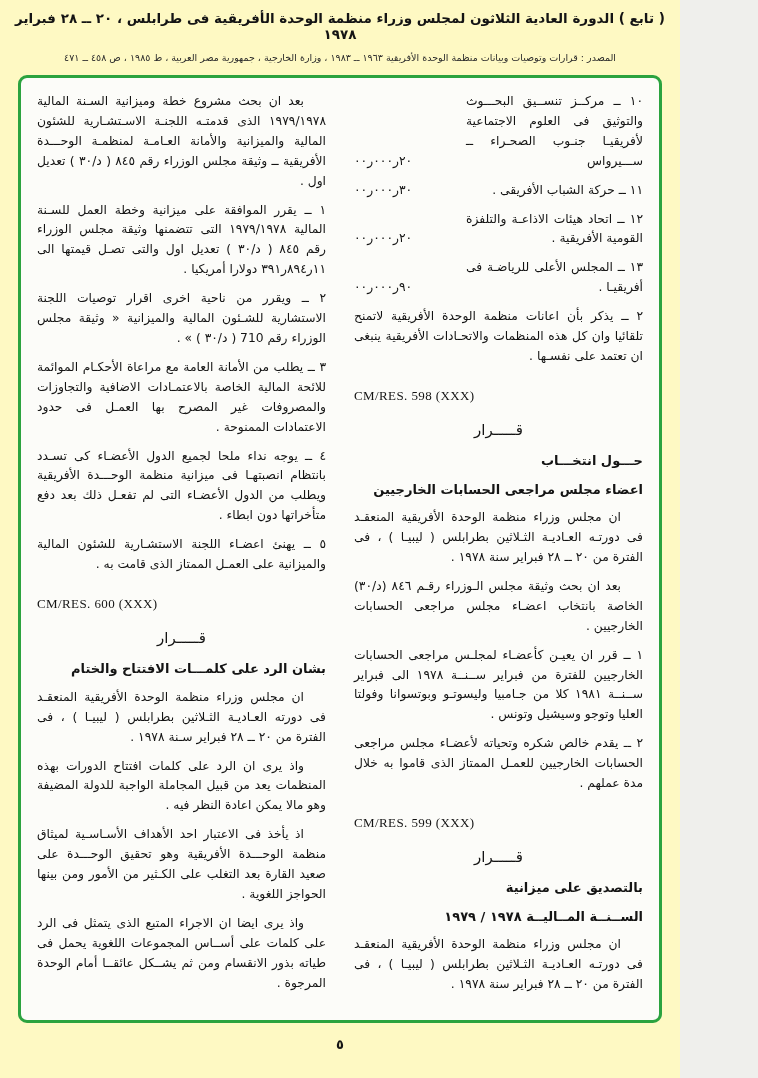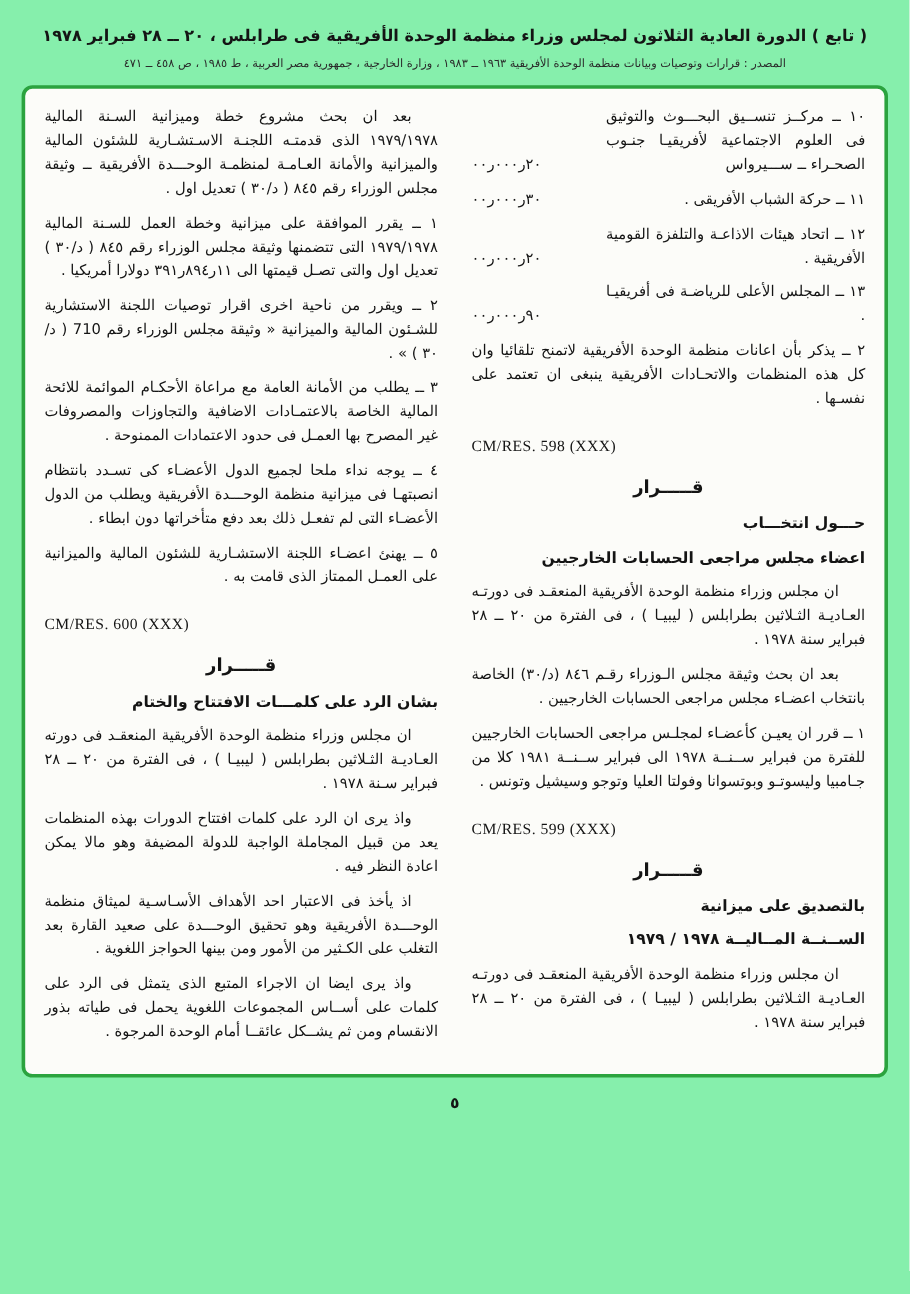--- a/index.html
+++ b/index.html
@@ -3,25 +3,25 @@
 <meta charset="utf-8">
 <style>
   * { box-sizing: border-box; margin: 0; padding: 0; }
   html, body { background: #efefec; }
   body {
     width: 758px;
     font-family: "DejaVu Sans", sans-serif;
     color: #141414;
   }
   .page {
-    width: 758px;
+    width: 680px;
     min-height: 1078px;
-    background: #86efac;
+    background: #fef9c3;
     direction: rtl;
-    padding: 16px 10px 10px;
+    padding: 4px 10px 10px;
   }
   .page-header { text-align: center; }
   .header-title {
     font-size: 13.5px;
     font-weight: bold;
     letter-spacing: 0.2px;
     margin-top: 6px;
   }
   .source-line {
     font-size: 9.5px;
@@ -52,21 +52,21 @@
     direction: ltr;
     text-align: left;
     font-family: "Liberation Serif", "DejaVu Serif", serif;
     font-weight: 400;
     font-size: 13px;
     letter-spacing: 0.4px;
     margin: 18px 0 12px;
   }
   .heading-lg {
     text-align: center;
-    font-weight: bold;
+    font-weight: normal;
     font-size: 15px;
     margin: 4px 0 9px;
   }
   .heading {
     font-weight: bold;
     font-size: 13px;
     line-height: 1.5;
     margin: 0 0 9px;
   }
   .budget-item {
@@ -118,20 +118,21 @@
             <div class="bi-amount">٩٠ر٠٠٠ر٠٠</div>
           </div>
           <div class="para">٢ ــ يذكر بأن اعانات منظمة الوحدة الأفريقية لاتمنح تلقائيا وان كل هذه المنظمات والاتحـادات الأفريقية ينبغى ان تعتمد على نفسـها .</div>
           <div class="res-code">CM/RES. 598 (XXX)</div>
           <div class="heading-lg">قـــــرار</div>
           <div class="heading">حـــول انتخـــاب</div>
           <div class="heading">اعضاء مجلس مراجعى الحسابات الخارجيين</div>
           <div class="para-indent">ان مجلس وزراء منظمة الوحدة الأفريقية المنعقـد فى دورتـه العـاديـة الثـلاثين بطرابلس ( ليبيـا ) ، فى الفترة من ٢٠ ــ ٢٨ فبراير سنة ١٩٧٨ .</div>
           <div class="para-indent">بعد ان بحث وثيقة مجلس الـوزراء رقـم ٨٤٦ (د/٣٠) الخاصة بانتخاب اعضـاء مجلس مراجعى الحسابات الخارجيين .</div>
           <div class="para">١ ــ قرر ان يعيـن كأعضـاء لمجلـس مراجعى الحسابات الخارجيين للفترة من فبراير ســنــة ١٩٧٨ الى فبراير ســنــة ١٩٨١ كلا من جـامبيا وليسوتـو وبوتسوانا وفولتا العليا وتوجو وسيشيل وتونس .</div>
+          <div class="para">٢ ــ يقدم خالص شكره وتحياته لأعضـاء مجلس مراجعى الحسابات الخارجيين للعمـل الممتاز الذى قاموا به خلال مدة عملهم .</div>
           <div class="res-code">CM/RES. 599 (XXX)</div>
           <div class="heading-lg">قـــــرار</div>
           <div class="heading">بالتصديق على ميزانية</div>
           <div class="heading">الســنــة المــاليــة ١٩٧٨ / ١٩٧٩</div>
           <div class="para-indent">ان مجلس وزراء منظمة الوحدة الأفريقية المنعقـد فى دورتـه العـاديـة الثـلاثين بطرابلس ( ليبيـا ) ، فى الفترة من ٢٠ ــ ٢٨ فبراير سنة ١٩٧٨ .</div>
         </div>
       <div class="col" id="col-left">
           <div class="para-indent">بعد ان بحث مشروع خطة وميزانية السـنة المالية ١٩٧٩/١٩٧٨ الذى قدمتـه اللجنـة الاسـتشـارية للشئون المالية والميزانية والأمانة العـامـة لمنظمـة الوحـــدة الأفريقية ــ وثيقة مجلس الوزراء رقم ٨٤٥ ( د/٣٠ ) تعديل اول .</div>
           <div class="para">١ ــ يقرر الموافقة على ميزانية وخطة العمل للسـنة المالية ١٩٧٩/١٩٧٨ التى تتضمنها وثيقة مجلس الوزراء رقم ٨٤٥ ( د/٣٠ ) تعديل اول والتى تصـل قيمتها الى ١١ر٨٩٤ر٣٩١ دولارا أمريكيا .</div>
           <div class="para">٢ ــ ويقرر من ناحية اخرى اقرار توصيات اللجنة الاستشارية للشـئون المالية والميزانية « وثيقة مجلس الوزراء رقم 710 ( د/٣٠ ) » .</div>

